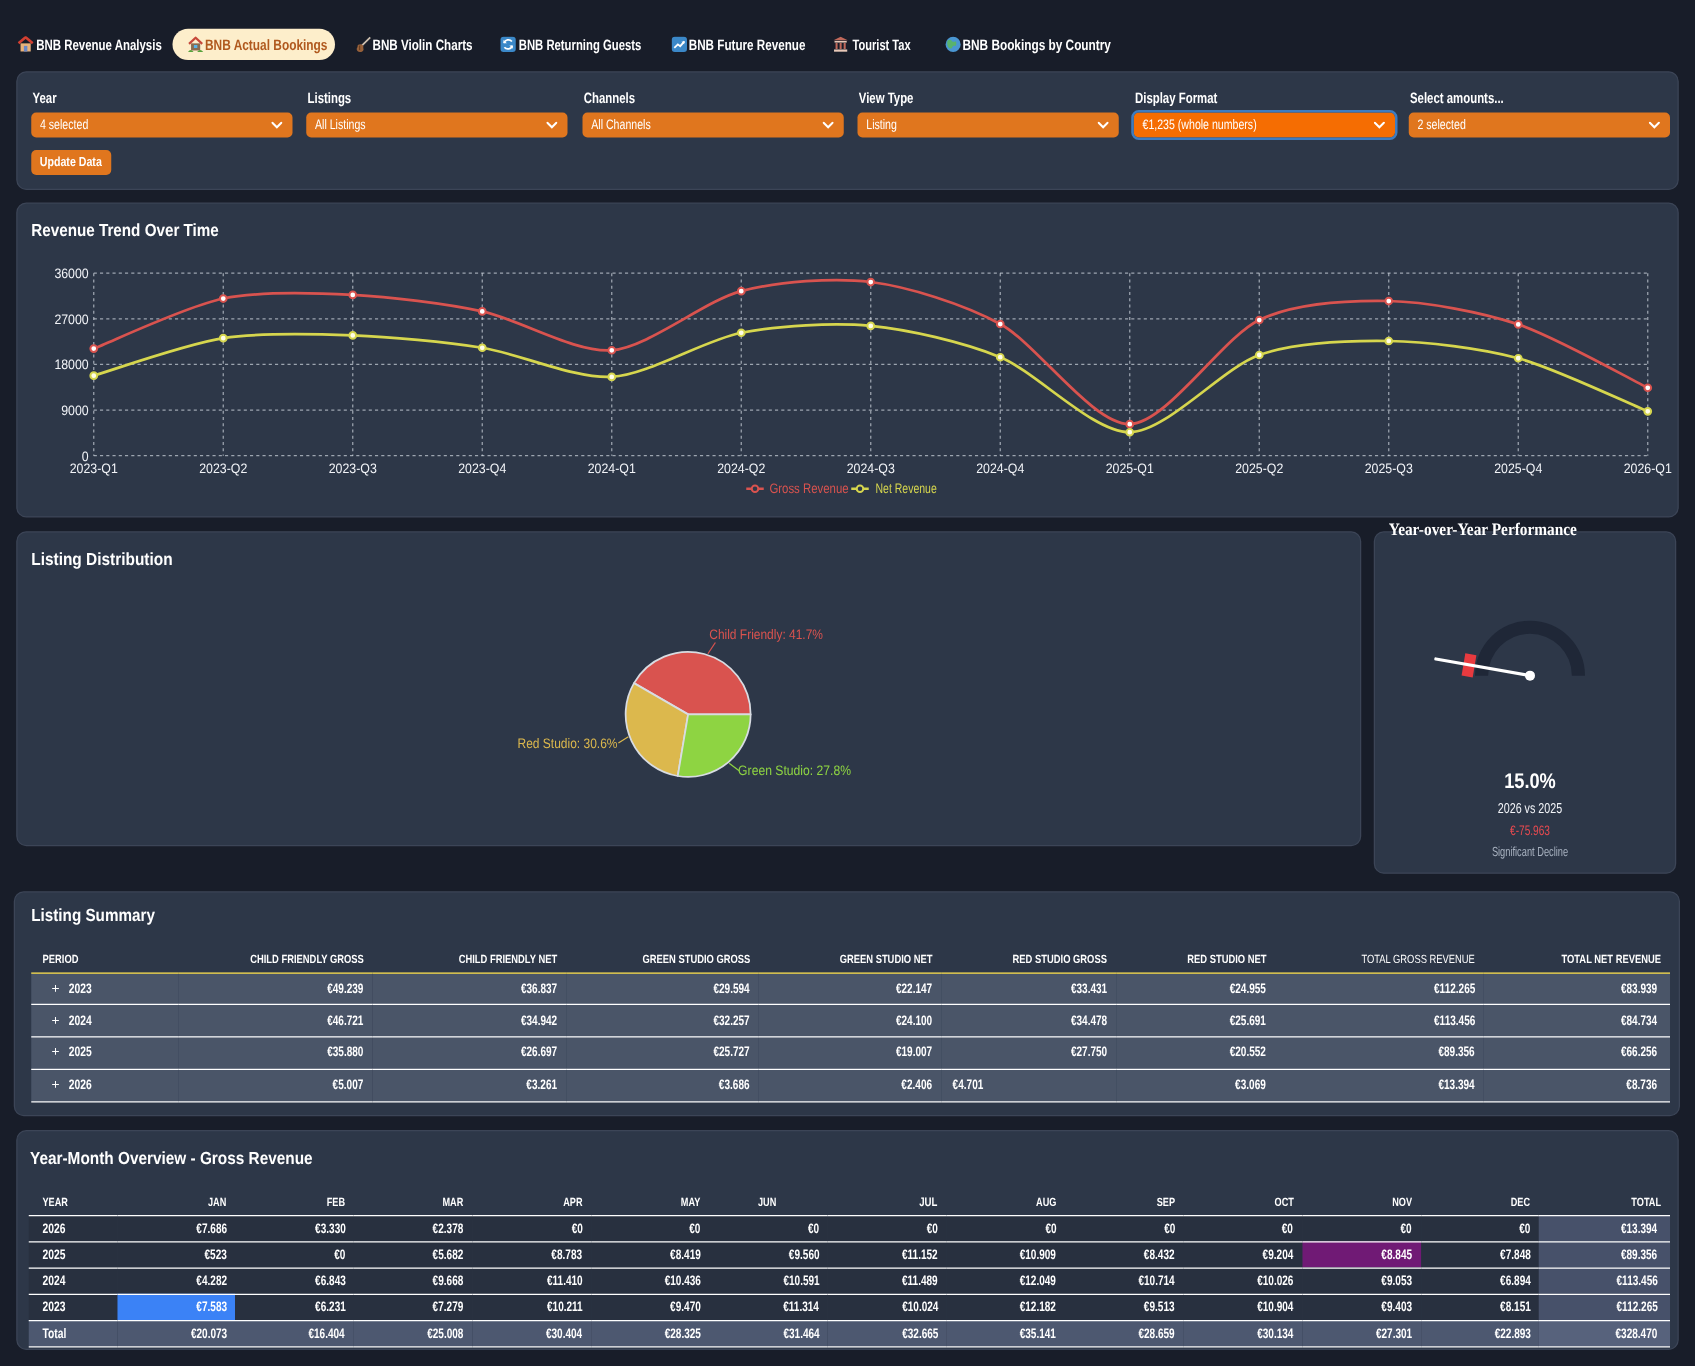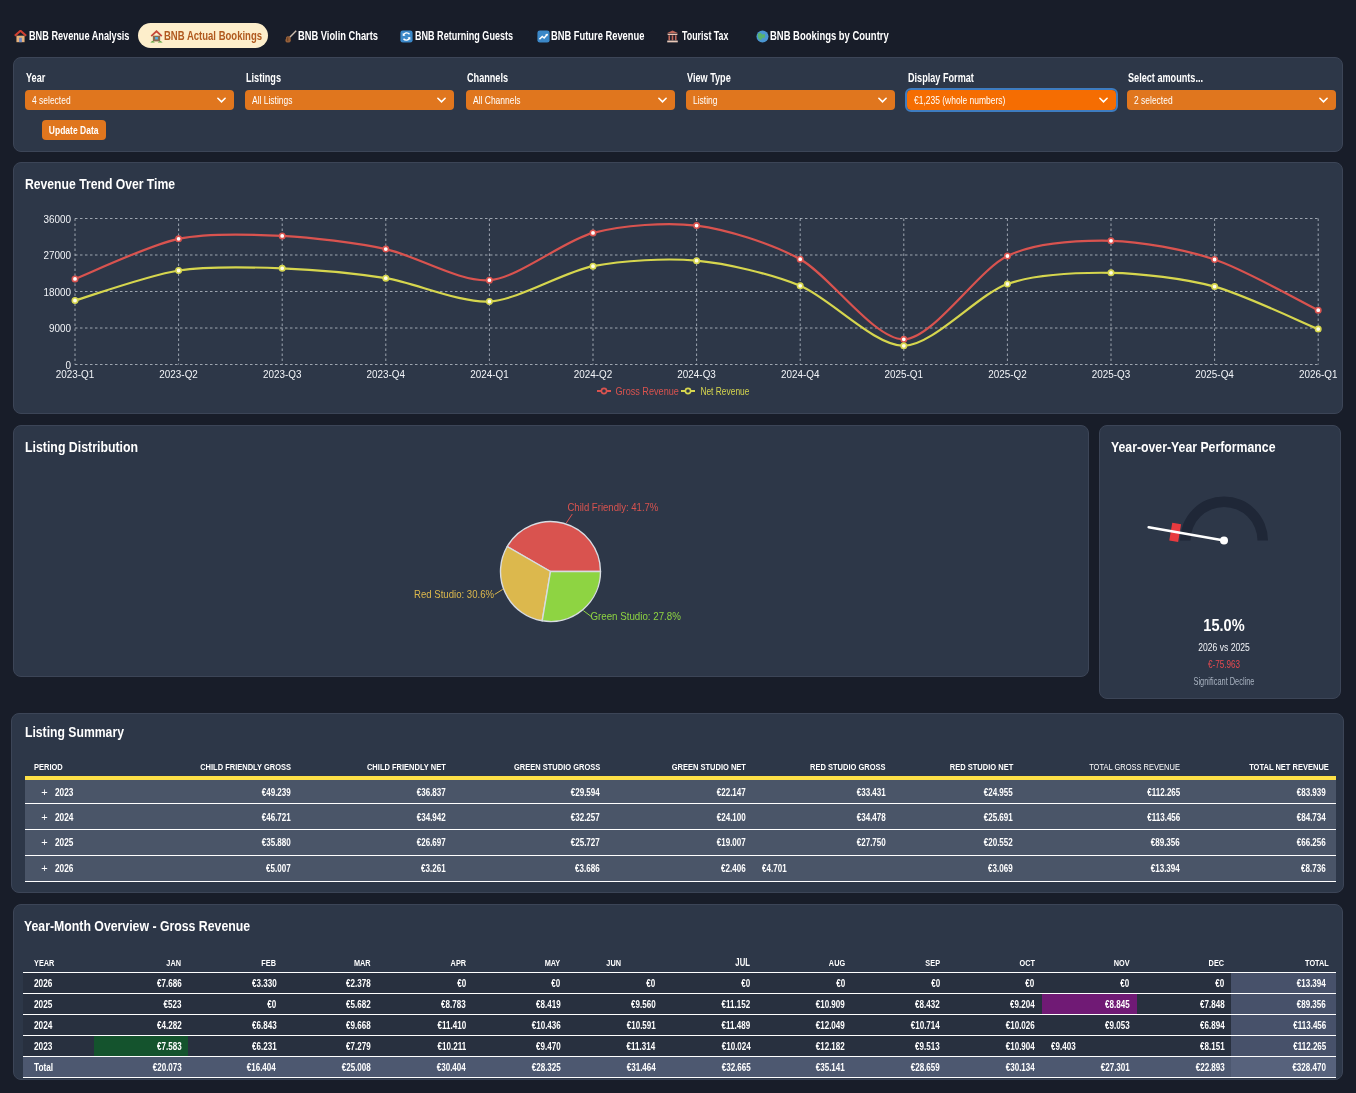--- a/index.html
+++ b/index.html
@@ -100,32 +100,32 @@
       <path d="M1 1l4 4 4-4" fill="none" stroke="#fff" stroke-width="1.8" stroke-linecap="round"></path>
     </svg>
   </div>
 <div class="flabel" style="left:1128px;"><span style="display:inline-block;transform:scaleX(0.76);transform-origin:0 50%;white-space:pre;">Select amounts...</span></div>
 <div class="dd" style="left:1127px;">
     <span style="display:inline-block;transform:scaleX(0.77);transform-origin:0 50%;white-space:pre;">2 selected</span>
     <svg class="chev" width="9" height="7" viewBox="0 0 10 7">
       <path d="M1 1l4 4 4-4" fill="none" stroke="#fff" stroke-width="1.8" stroke-linecap="round"></path>
     </svg>
   </div>
-<div class="dd" style="left:42px;top:120px;width:64px;height:20px;font-weight:bold;font-size:10.5px;justify-content:center;padding-left:0;">
+<div class="dd" style="left:25px;top:120px;width:64px;height:20px;font-weight:bold;font-size:10.5px;justify-content:center;padding-left:0;">
     <span style="display:inline-block;transform:scaleX(0.81);transform-origin:50% 50%;white-space:pre;">Update Data</span>
   </div>
 
 <div class="panel" style="left:13px;top:162px;width:1330px;height:252px;"></div>
 <div class="panel" style="left:13px;top:425px;width:1076px;height:252px;"></div>
 <div class="panel" style="left:1099px;top:425px;width:242px;height:274px;"></div>
 <div class="panel" style="left:11px;top:713px;width:1333px;height:180px;"></div>
 <div class="panel" style="left:13px;top:904px;width:1330px;height:176px;"></div>
 <div class="ptitle" style="left:25px;top:176px;"><span style="display:inline-block;transform:scaleX(0.87);transform-origin:0 50%;white-space:pre;">Revenue Trend Over Time</span></div>
 <div class="ptitle" style="left:25px;top:439px;"><span style="display:inline-block;transform:scaleX(0.881);transform-origin:0 50%;white-space:pre;">Listing Distribution</span></div>
-<div class="ptitle" style="left:1111px;top:439px;"><span style="display:inline-block;transform:scaleX(0.877);transform-origin:0 50%;white-space:pre;">Year-over-Year Performance</span></div>
+<div class="ptitle" style="left:1111px;top:417px;font-family:Liberation Serif, serif;"><span style="display:inline-block;transform:scaleX(0.877);transform-origin:0 50%;white-space:pre;">Year-over-Year Performance</span></div>
 <div class="ptitle" style="left:25px;top:724px;"><span style="display:inline-block;transform:scaleX(0.871);transform-origin:0 50%;white-space:pre;">Listing Summary</span></div>
 <div class="ptitle" style="left:24px;top:918px;"><span style="display:inline-block;transform:scaleX(0.878);transform-origin:0 50%;white-space:pre;">Year-Month Overview - Gross Revenue</span></div>
 
 <svg class="abs" style="left:0;top:0;" width="1356" height="1093">
 <line x1="75.0" y1="364.5" x2="1318.1999999999998" y2="364.5" stroke="rgba(226,232,240,0.62)" stroke-width="1" stroke-dasharray="2.5 2.5"></line>
 <line x1="75.0" y1="328.0" x2="1318.1999999999998" y2="328.0" stroke="rgba(226,232,240,0.62)" stroke-width="1" stroke-dasharray="2.5 2.5"></line>
 <line x1="75.0" y1="291.5" x2="1318.1999999999998" y2="291.5" stroke="rgba(226,232,240,0.62)" stroke-width="1" stroke-dasharray="2.5 2.5"></line>
 <line x1="75.0" y1="255.0" x2="1318.1999999999998" y2="255.0" stroke="rgba(226,232,240,0.62)" stroke-width="1" stroke-dasharray="2.5 2.5"></line>
 <line x1="75.0" y1="218.5" x2="1318.1999999999998" y2="218.5" stroke="rgba(226,232,240,0.62)" stroke-width="1" stroke-dasharray="2.5 2.5"></line>
 <line x1="75.0" y1="218.5" x2="75.0" y2="364.5" stroke="rgba(226,232,240,0.62)" stroke-width="1" stroke-dasharray="2.5 2.5"></line>
@@ -233,21 +233,21 @@
 <th style="font-size:9.5px;text-align:left;padding-left:9px;font-weight:bold;"><span style="display:inline-block;transform:scaleX(0.79);transform-origin:0 50%;white-space:pre;">PERIOD</span></th>
 <th style="font-size:9.5px;text-align:right;padding-right:7px;font-weight:bold;"><span style="display:inline-block;transform:scaleX(0.79);transform-origin:100% 50%;white-space:pre;">CHILD FRIENDLY GROSS</span></th>
 <th style="font-size:9.5px;text-align:right;padding-right:7px;font-weight:bold;"><span style="display:inline-block;transform:scaleX(0.79);transform-origin:100% 50%;white-space:pre;">CHILD FRIENDLY NET</span></th>
 <th style="font-size:9.5px;text-align:right;padding-right:7px;font-weight:bold;"><span style="display:inline-block;transform:scaleX(0.79);transform-origin:100% 50%;white-space:pre;">GREEN STUDIO GROSS</span></th>
 <th style="font-size:9.5px;text-align:right;padding-right:7px;font-weight:bold;"><span style="display:inline-block;transform:scaleX(0.79);transform-origin:100% 50%;white-space:pre;">GREEN STUDIO NET</span></th>
 <th style="font-size:9.5px;text-align:right;padding-right:7px;font-weight:bold;"><span style="display:inline-block;transform:scaleX(0.79);transform-origin:100% 50%;white-space:pre;">RED STUDIO GROSS</span></th>
 <th style="font-size:9.5px;text-align:right;padding-right:7px;font-weight:bold;"><span style="display:inline-block;transform:scaleX(0.79);transform-origin:100% 50%;white-space:pre;">RED STUDIO NET</span></th>
 <th style="font-size:9.5px;text-align:right;padding-right:7px;font-weight:normal;"><span style="display:inline-block;transform:scaleX(0.79);transform-origin:100% 50%;white-space:pre;">TOTAL GROSS REVENUE</span></th>
 <th style="font-size:9.5px;text-align:right;padding-right:7px;font-weight:bold;"><span style="display:inline-block;transform:scaleX(0.79);transform-origin:100% 50%;white-space:pre;">TOTAL NET REVENUE</span></th>
 </tr>
-<tr style="height:25.8px;background:#4a5568;border-top:4px solid #fde047;border-bottom:1px solid #fff;">
+<tr style="height:25.8px;background:#4a5568;border-top:1px solid #fde047;border-bottom:1px solid #fff;">
 <td style="padding-left:9px;font-weight:bold;"><span style="display:inline-block;width:21px;text-align:center;font-size:11px;font-weight:normal;">+</span><span style="display:inline-block;transform:scaleX(0.75);transform-origin:0 50%;white-space:pre;">2023</span></td>
 <td style="text-align:right;padding-right:7px;font-weight:bold;"><span style="display:inline-block;transform:scaleX(0.73);transform-origin:100% 50%;white-space:pre;">€49.239</span></td>
 <td style="text-align:right;padding-right:7px;font-weight:bold;"><span style="display:inline-block;transform:scaleX(0.73);transform-origin:100% 50%;white-space:pre;">€36.837</span></td>
 <td style="text-align:right;padding-right:7px;font-weight:bold;"><span style="display:inline-block;transform:scaleX(0.73);transform-origin:100% 50%;white-space:pre;">€29.594</span></td>
 <td style="text-align:right;padding-right:7px;font-weight:bold;"><span style="display:inline-block;transform:scaleX(0.73);transform-origin:100% 50%;white-space:pre;">€22.147</span></td>
 <td style="text-align:right;padding-right:7px;font-weight:bold;"><span style="display:inline-block;transform:scaleX(0.73);transform-origin:100% 50%;white-space:pre;">€33.431</span></td>
 <td style="text-align:right;padding-right:7px;font-weight:bold;"><span style="display:inline-block;transform:scaleX(0.73);transform-origin:100% 50%;white-space:pre;">€24.955</span></td>
 <td style="text-align:right;padding-right:7px;font-weight:bold;"><span style="display:inline-block;transform:scaleX(0.73);transform-origin:100% 50%;white-space:pre;">€112.265</span></td>
 <td style="text-align:right;padding-right:10px;font-weight:bold;"><span style="display:inline-block;transform:scaleX(0.73);transform-origin:100% 50%;white-space:pre;">€83.939</span></td>
 </tr>
@@ -365,31 +365,31 @@
 <td style="text-align:right;padding-right:7px;font-weight:bold;background:#28303f;"><span style="display:inline-block;transform:scaleX(0.73);transform-origin:100% 50%;white-space:pre;">€11.489</span></td>
 <td style="text-align:right;padding-right:7px;font-weight:bold;background:#28303f;"><span style="display:inline-block;transform:scaleX(0.73);transform-origin:100% 50%;white-space:pre;">€12.049</span></td>
 <td style="text-align:right;padding-right:7px;font-weight:bold;background:#28303f;"><span style="display:inline-block;transform:scaleX(0.73);transform-origin:100% 50%;white-space:pre;">€10.714</span></td>
 <td style="text-align:right;padding-right:7px;font-weight:bold;background:#28303f;"><span style="display:inline-block;transform:scaleX(0.73);transform-origin:100% 50%;white-space:pre;">€10.026</span></td>
 <td style="text-align:right;padding-right:7px;font-weight:bold;background:#28303f;"><span style="display:inline-block;transform:scaleX(0.73);transform-origin:100% 50%;white-space:pre;">€9.053</span></td>
 <td style="text-align:right;padding-right:7px;font-weight:bold;background:#28303f;"><span style="display:inline-block;transform:scaleX(0.73);transform-origin:100% 50%;white-space:pre;">€6.894</span></td>
 <td style="text-align:right;padding-right:9.5px;background:#47516a;font-weight:bold;"><span style="display:inline-block;transform:scaleX(0.73);transform-origin:100% 50%;white-space:pre;">€113.456</span></td>
 </tr>
 <tr style="height:21px;border-top:1px solid #fff;">
 <td style="padding-left:11px;font-weight:bold;background:#28303f;"><span style="display:inline-block;transform:scaleX(0.75);transform-origin:0 50%;white-space:pre;">2023</span></td>
-<td style="text-align:right;padding-right:7px;font-weight:bold;background:#14532d;"><span style="display:inline-block;transform:scaleX(0.73);transform-origin:100% 50%;white-space:pre;">€7.583</span></td>
+<td style="text-align:right;padding-right:7px;font-weight:bold;background:#3b82f6;"><span style="display:inline-block;transform:scaleX(0.73);transform-origin:100% 50%;white-space:pre;">€7.583</span></td>
 <td style="text-align:right;padding-right:7px;font-weight:bold;background:#28303f;"><span style="display:inline-block;transform:scaleX(0.73);transform-origin:100% 50%;white-space:pre;">€6.231</span></td>
 <td style="text-align:right;padding-right:7px;font-weight:bold;background:#28303f;"><span style="display:inline-block;transform:scaleX(0.73);transform-origin:100% 50%;white-space:pre;">€7.279</span></td>
 <td style="text-align:right;padding-right:7px;font-weight:bold;background:#28303f;"><span style="display:inline-block;transform:scaleX(0.73);transform-origin:100% 50%;white-space:pre;">€10.211</span></td>
 <td style="text-align:right;padding-right:7px;font-weight:bold;background:#28303f;"><span style="display:inline-block;transform:scaleX(0.73);transform-origin:100% 50%;white-space:pre;">€9.470</span></td>
 <td style="text-align:right;padding-right:7px;font-weight:bold;background:#28303f;"><span style="display:inline-block;transform:scaleX(0.73);transform-origin:100% 50%;white-space:pre;">€11.314</span></td>
 <td style="text-align:right;padding-right:7px;font-weight:bold;background:#28303f;"><span style="display:inline-block;transform:scaleX(0.73);transform-origin:100% 50%;white-space:pre;">€10.024</span></td>
 <td style="text-align:right;padding-right:7px;font-weight:bold;background:#28303f;"><span style="display:inline-block;transform:scaleX(0.73);transform-origin:100% 50%;white-space:pre;">€12.182</span></td>
 <td style="text-align:right;padding-right:7px;font-weight:bold;background:#28303f;"><span style="display:inline-block;transform:scaleX(0.73);transform-origin:100% 50%;white-space:pre;">€9.513</span></td>
 <td style="text-align:right;padding-right:7px;font-weight:bold;background:#28303f;"><span style="display:inline-block;transform:scaleX(0.73);transform-origin:100% 50%;white-space:pre;">€10.904</span></td>
-<td style="text-align:left;padding-right:7px;font-weight:bold;background:#28303f;"><span style="display:inline-block;transform:scaleX(0.73);transform-origin:100% 50%;white-space:pre;">€9.403</span></td>
+<td style="text-align:right;padding-right:7px;font-weight:bold;background:#28303f;"><span style="display:inline-block;transform:scaleX(0.73);transform-origin:100% 50%;white-space:pre;">€9.403</span></td>
 <td style="text-align:right;padding-right:7px;font-weight:bold;background:#28303f;"><span style="display:inline-block;transform:scaleX(0.73);transform-origin:100% 50%;white-space:pre;">€8.151</span></td>
 <td style="text-align:right;padding-right:9.5px;background:#47516a;font-weight:bold;"><span style="display:inline-block;transform:scaleX(0.73);transform-origin:100% 50%;white-space:pre;">€112.265</span></td>
 </tr>
 <tr style="height:21px;border-top:1px solid #fff;border-bottom:1px solid #fff;background:#4d5870;">
 <td style="padding-left:11px;font-weight:bold;"><span style="display:inline-block;transform:scaleX(0.75);transform-origin:0 50%;white-space:pre;">Total</span></td>
 <td style="text-align:right;padding-right:7px;font-weight:bold;"><span style="display:inline-block;transform:scaleX(0.73);transform-origin:100% 50%;white-space:pre;">€20.073</span></td>
 <td style="text-align:right;padding-right:7px;font-weight:bold;"><span style="display:inline-block;transform:scaleX(0.73);transform-origin:100% 50%;white-space:pre;">€16.404</span></td>
 <td style="text-align:right;padding-right:7px;font-weight:bold;"><span style="display:inline-block;transform:scaleX(0.73);transform-origin:100% 50%;white-space:pre;">€25.008</span></td>
 <td style="text-align:right;padding-right:7px;font-weight:bold;"><span style="display:inline-block;transform:scaleX(0.73);transform-origin:100% 50%;white-space:pre;">€30.404</span></td>
 <td style="text-align:right;padding-right:7px;font-weight:bold;"><span style="display:inline-block;transform:scaleX(0.73);transform-origin:100% 50%;white-space:pre;">€28.325</span></td>

